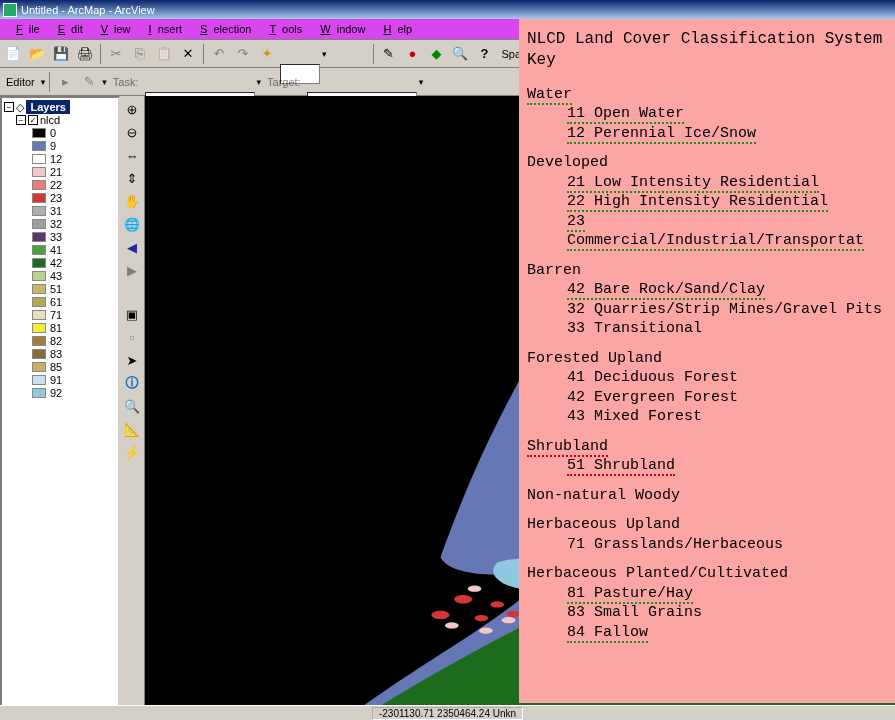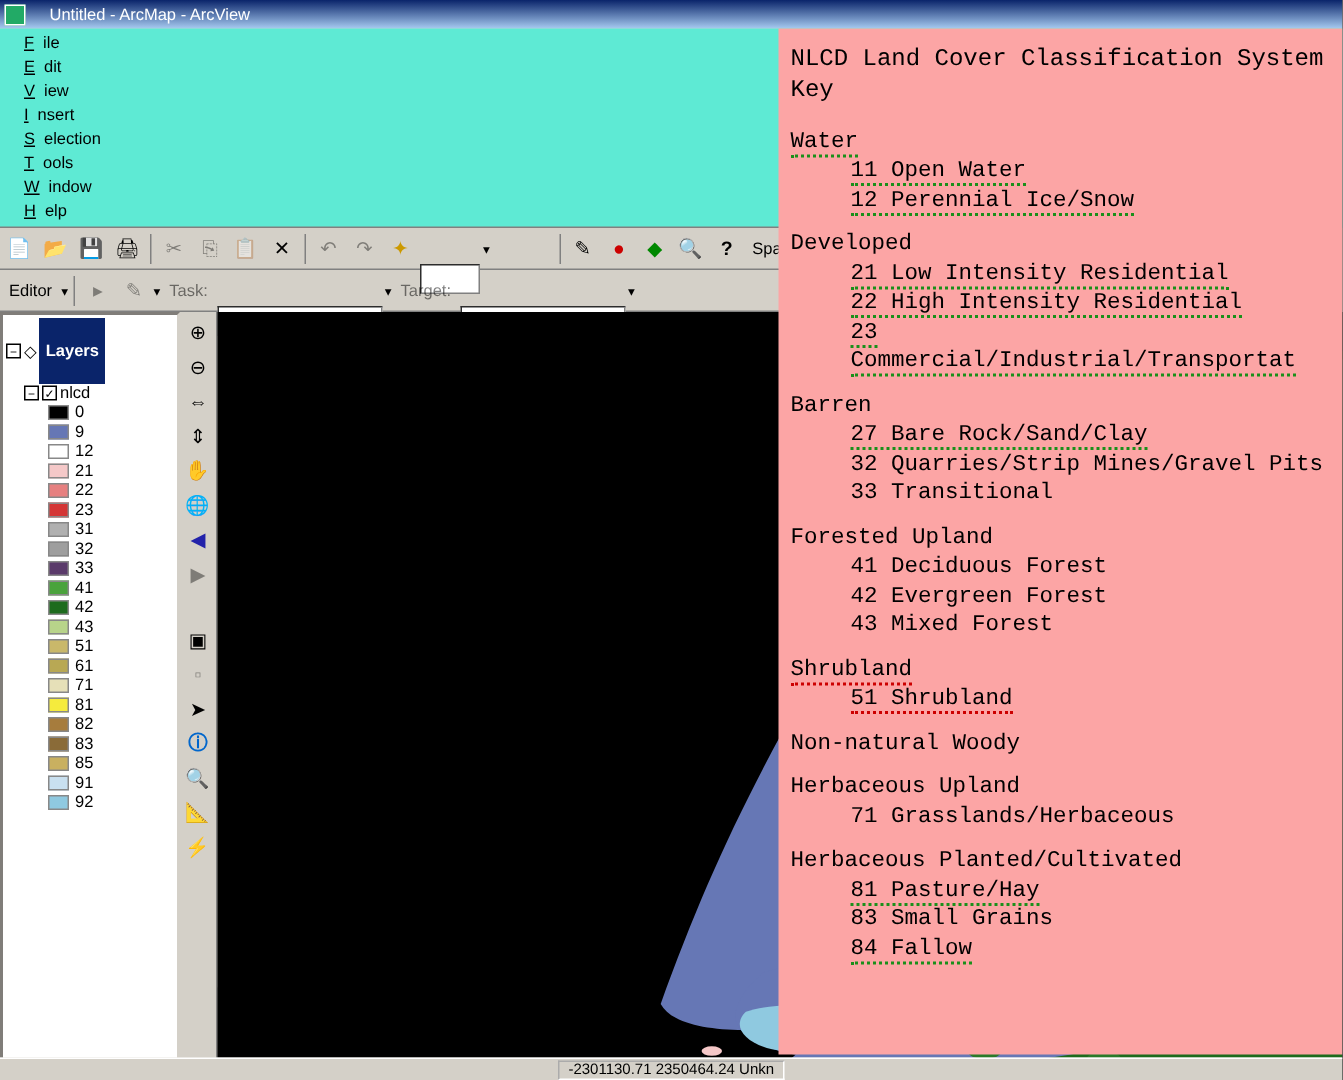--- a/index.html
+++ b/index.html
@@ -1,33 +1,33 @@
 <!DOCTYPE html>
 <html><head>
 <meta charset="utf-8">
 <style>
 * { margin: 0; padding: 0; box-sizing: border-box; }
 body { font-family: "Tahoma", sans-serif; font-size: 11px; background: #d4d0c8; width: 895px; height: 720px; overflow: hidden; position: relative; }
-.titlebar { background: linear-gradient(#0a246a, #a6caf0); color: white; height: 19px; display: flex; align-items: center; padding: 0 3px; gap: 16px; }
+.titlebar { background: linear-gradient(#0a246a, #a6caf0); color: white; height: 19px; display: flex; align-items: center; padding: 0 3px; gap: 4px; }
 .titlebar .icon { width: 14px; height: 14px; background: #fff; display: inline-block; }
-.menubar { background: #5eead4; display: flex; padding: 2px 4px; border-bottom: 1px solid #808080; flex-direction: column; }
+.menubar { background: #d946ef; display: flex; padding: 2px 4px; border-bottom: 1px solid #808080; }
 .menubar span { padding: 2px 6px; cursor: default; }
 .underline { text-decoration: underline; }
 .toolbar { background: #d4d0c8; border-bottom: 1px solid #808080; display: flex; align-items: center; padding: 2px; gap: 2px; height: 28px; }
 .toolbar .sep { width: 1px; height: 20px; background: #808080; margin: 0 2px; }
 .tbtn { width: 22px; height: 22px; display: flex; align-items: center; justify-content: center; border: 1px solid transparent; cursor: default; font-size: 13px; }
 .tbtn.disabled { opacity: 0.4; }
 .combo { background: #fff; border: 1px inset #808080; height: 20px; font-size: 11px; padding: 0 2px; margin-top: 40px; }
 .label { padding: 0 4px; }
 
 .workspace { display: flex; height: 629px; position: relative; }
 .toc { width: 120px; background: #fff; border: 2px inset #d4d0c8; display: flex; flex-direction: column; }
 .toc-body { flex: 1; overflow: auto; padding: 2px; }
 .toc-root { display: flex; align-items: center; gap: 2px; }
-.toc-root .layers { background: #0a246a; color: #fff; padding: 16px 4px; font-weight: bold; }
+.toc-root .layers { background: #0a246a; color: #fff; padding: 1px 4px; font-weight: bold; }
 .toc-layer { display: flex; align-items: center; margin-left: 12px; gap: 2px; }
 .legend-item { display: flex; align-items: center; margin-left: 28px; gap: 4px; margin-top: 1px; }
 .swatch { width: 14px; height: 10px; border: 1px solid #888; }
 .toc-tabs { display: flex; border-top: 1px solid #808080; }
 .toc-tab { padding: 2px 6px; border: 1px solid #808080; border-bottom: none; background: #d4d0c8; font-size: 10px; cursor: default; }
 .toc-tab.active { background: #fff; }
 
 .maptools { width: 25px; background: #d4d0c8; display: flex; flex-direction: column; align-items: center; padding-top: 2px; gap: 1px; border-right: 1px solid #808080; }
 
 .mapview { flex: 1; background: #000; position: relative; overflow: hidden; }
@@ -329,21 +329,21 @@
   <div class="title">NLCD Land Cover Classification System Key</div>
   <div id="docbody">
       <div class="cat"><span class="squig-g">Water</span></div>
       <div class="entry"><span class="squig-g">11 Open Water</span></div>
       <div class="entry"><span class="squig-g">12 Perennial Ice/Snow</span></div>
       <div class="cat">Developed</div>
       <div class="entry"><span class="squig-g">21 Low Intensity Residential</span></div>
       <div class="entry"><span class="squig-g">22 High Intensity Residential</span></div>
       <div class="entry"><span class="squig-g">23 Commercial/Industrial/Transportat</span></div>
       <div class="cat">Barren</div>
-      <div class="entry"><span class="squig-g">27 Bare Rock/Sand/Clay</span></div>
+      <div class="entry"><span class="squig-g">42 Bare Rock/Sand/Clay</span></div>
       <div class="entry">32 Quarries/Strip Mines/Gravel Pits</div>
       <div class="entry">33 Transitional</div>
       <div class="cat">Forested Upland</div>
       <div class="entry">41 Deciduous Forest</div>
       <div class="entry">42 Evergreen Forest</div>
       <div class="entry">43 Mixed Forest</div>
       <div class="cat"><span class="squig-r">Shrubland</span></div>
       <div class="entry"><span class="squig-r">51 Shrubland</span></div>
       <div class="cat">Non-natural Woody</div>
       <div class="cat">Herbaceous Upland</div>

